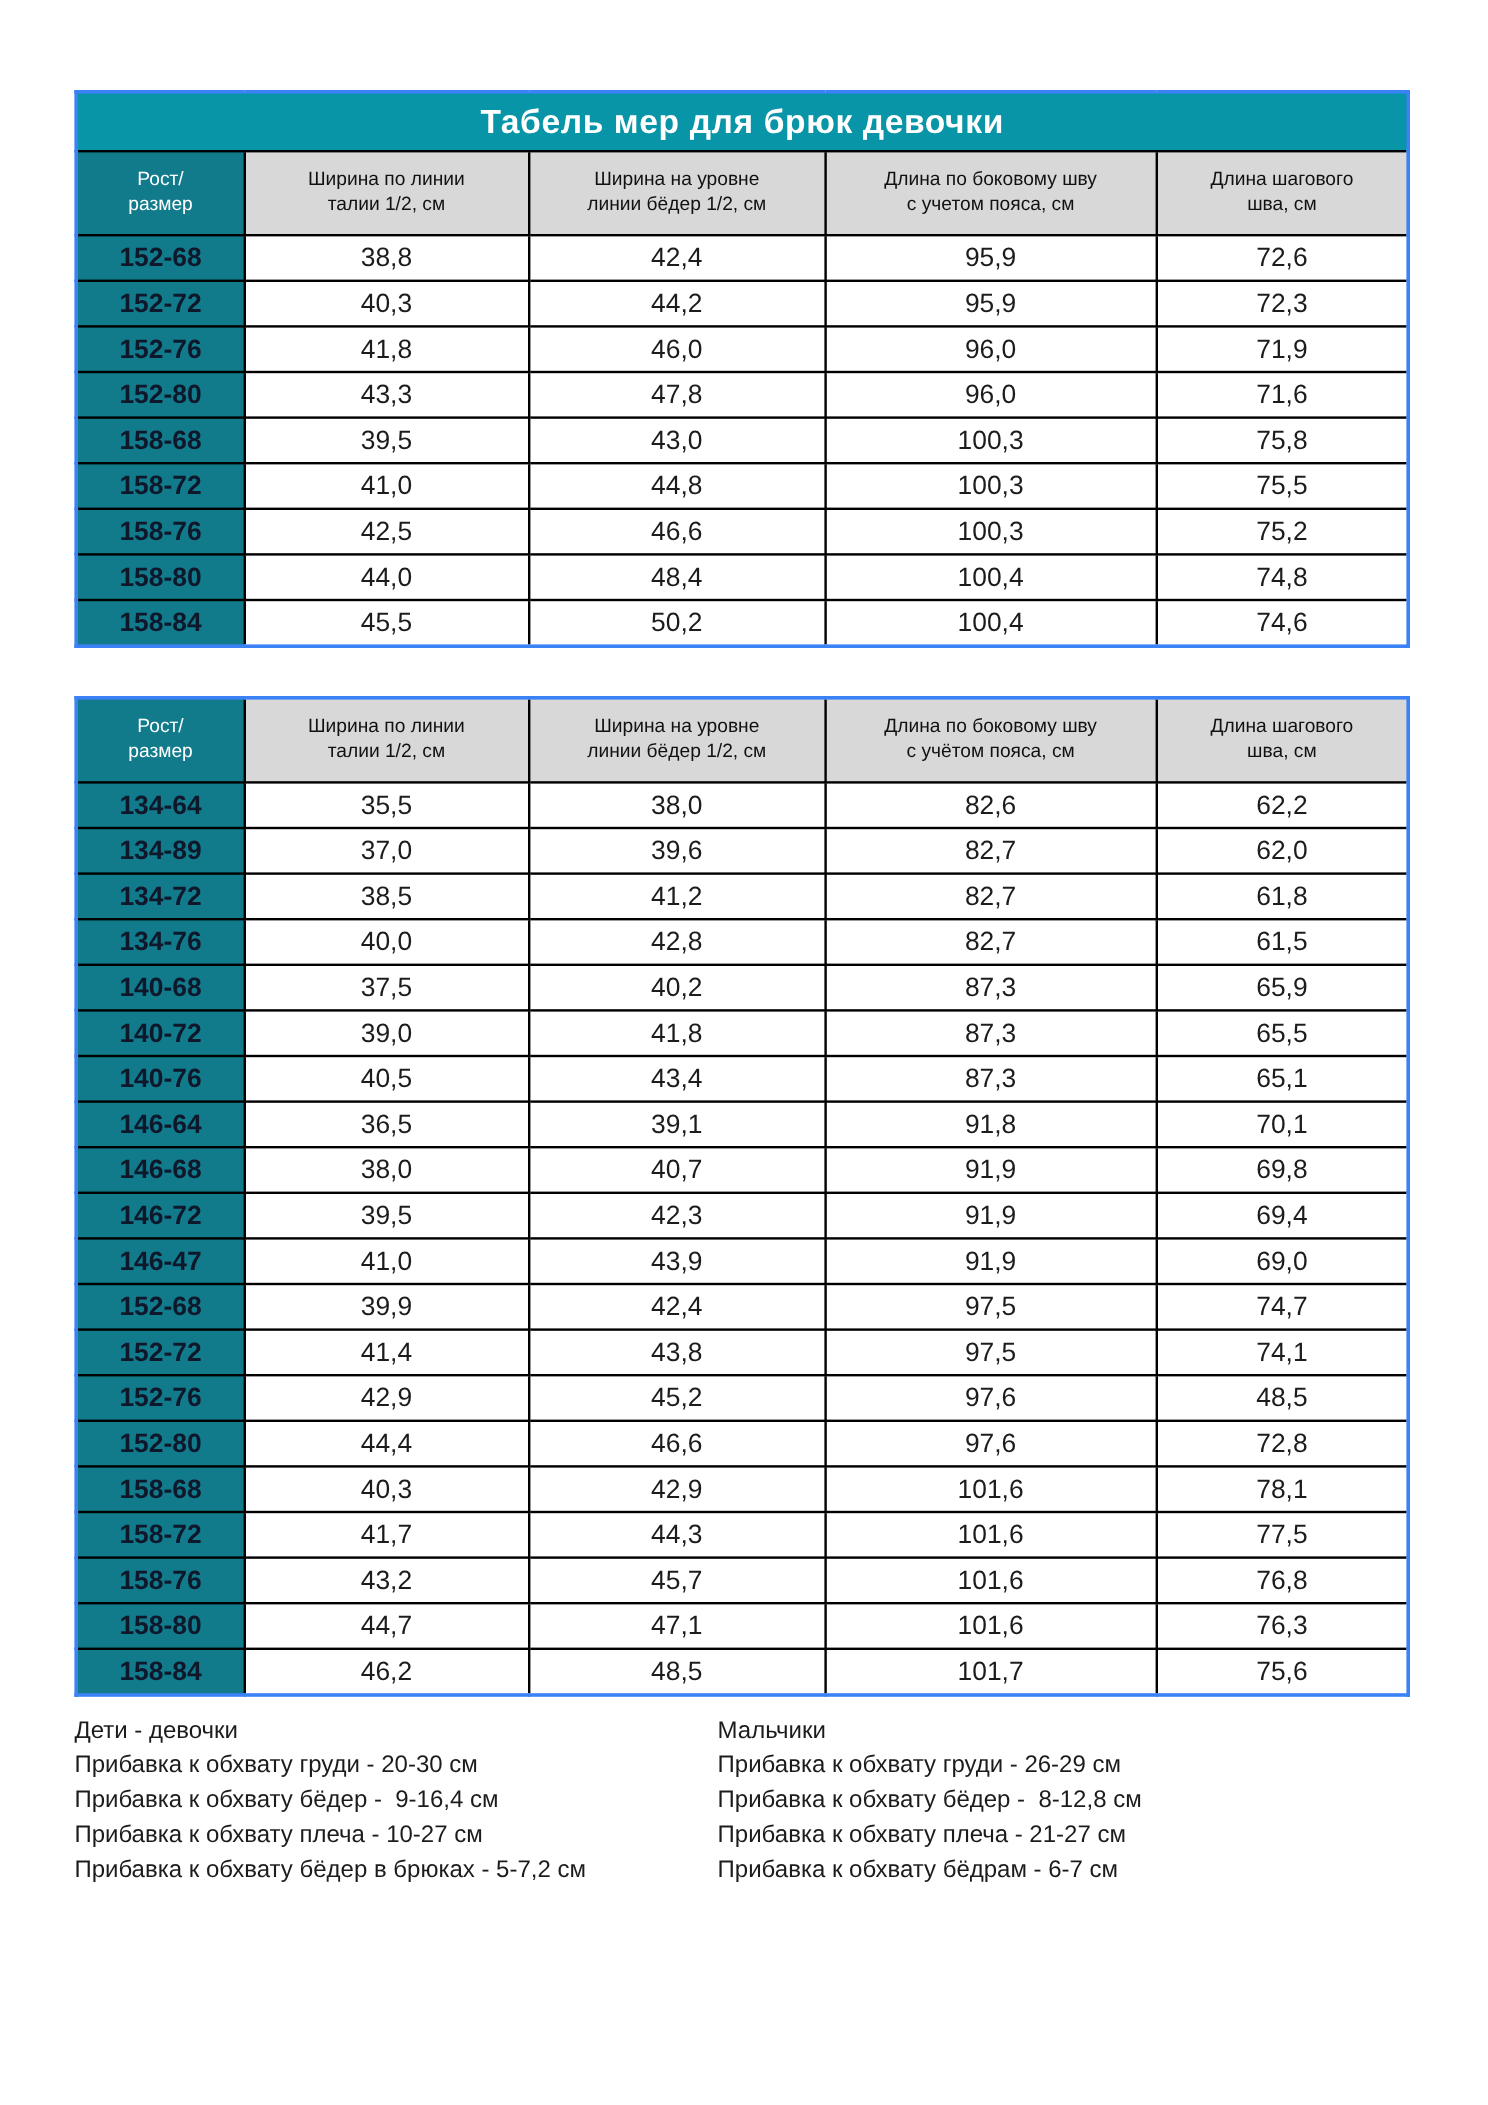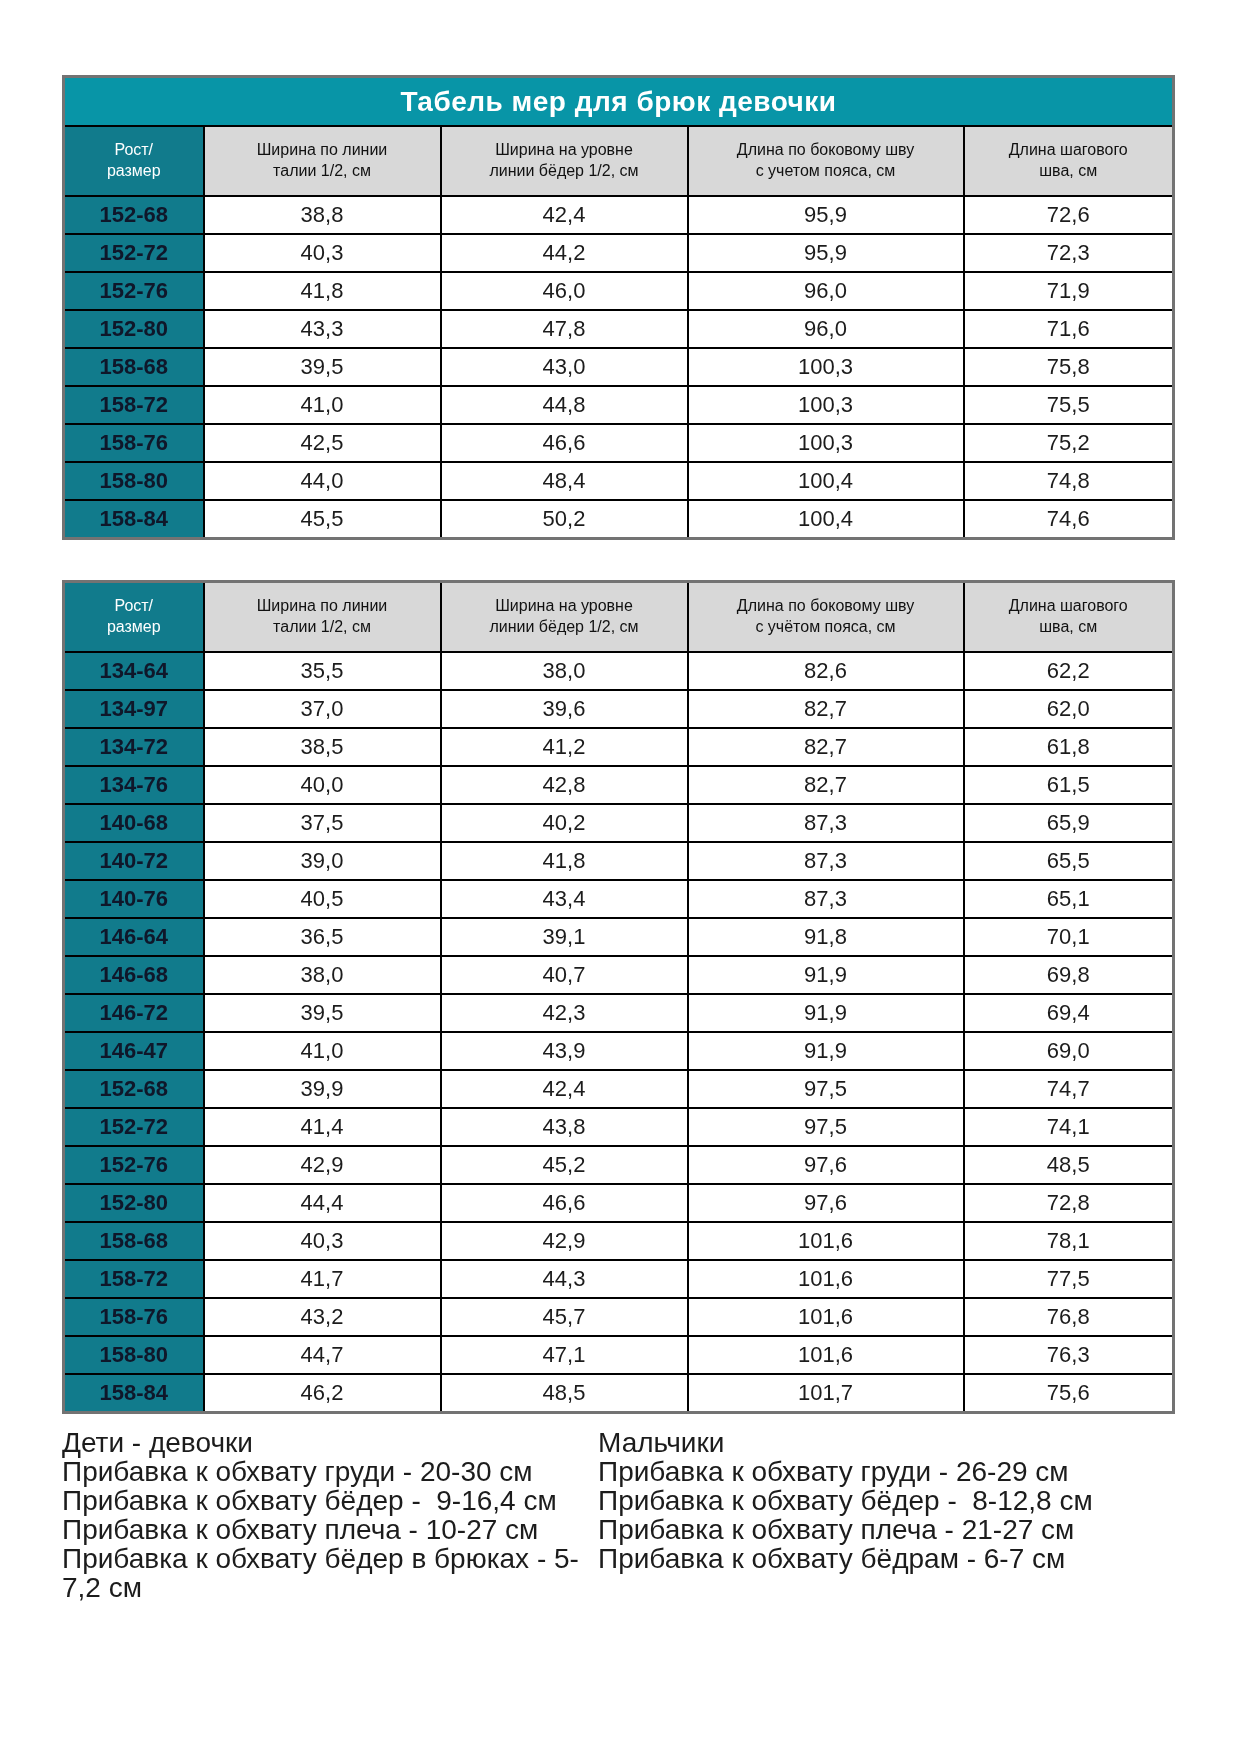--- a/index.html
+++ b/index.html
@@ -11,21 +11,21 @@
     font-family: "Liberation Sans", "DejaVu Sans", sans-serif;
     color: #1c1c1c;
     overflow: hidden;
   }
   .content { padding: 75px 68px 0 62px; }
 
   table.size-table {
     border-collapse: collapse;
     table-layout: fixed;
     width: 1110px;
-    border: 3px solid #737373;
+    border: 3px solid #3b82f6;
   }
   table.size-table th,
   table.size-table td {
     border: 2px solid #000;
     text-align: center;
     vertical-align: middle;
     padding: 0;
   }
   .title-cell {
     height: 47px;
@@ -58,21 +58,21 @@
 
   .col-0 { width: 140px; }
   .col-1 { width: 237px; }
   .col-2 { width: 247px; }
   .col-3 { width: 276px; }
   .col-4 { width: 210px; }
 
   .notes {
     display: flex;
     margin-top: 14px;
-    font-size: 28px;
+    font-size: 20px;
     line-height: 29px;
     color: #1c1c1c;
   }
   .notes-col { white-space: pre-wrap; }
   .notes-col.girls { width: 536px; }
   .notes-col.boys  { flex: 1; }
   .note-line { white-space: pre-wrap; }
 </style>
 </head>
 <body>
@@ -198,21 +198,21 @@
         </thead>
         <tbody>
           <tr>
             <td class="size-cell">134-64</td>
             <td class="value-cell">35,5</td>
             <td class="value-cell">38,0</td>
             <td class="value-cell">82,6</td>
             <td class="value-cell">62,2</td>
           </tr>
           <tr>
-            <td class="size-cell">134-97</td>
+            <td class="size-cell">134-89</td>
             <td class="value-cell">37,0</td>
             <td class="value-cell">39,6</td>
             <td class="value-cell">82,7</td>
             <td class="value-cell">62,0</td>
           </tr>
           <tr>
             <td class="size-cell">134-72</td>
             <td class="value-cell">38,5</td>
             <td class="value-cell">41,2</td>
             <td class="value-cell">82,7</td>

